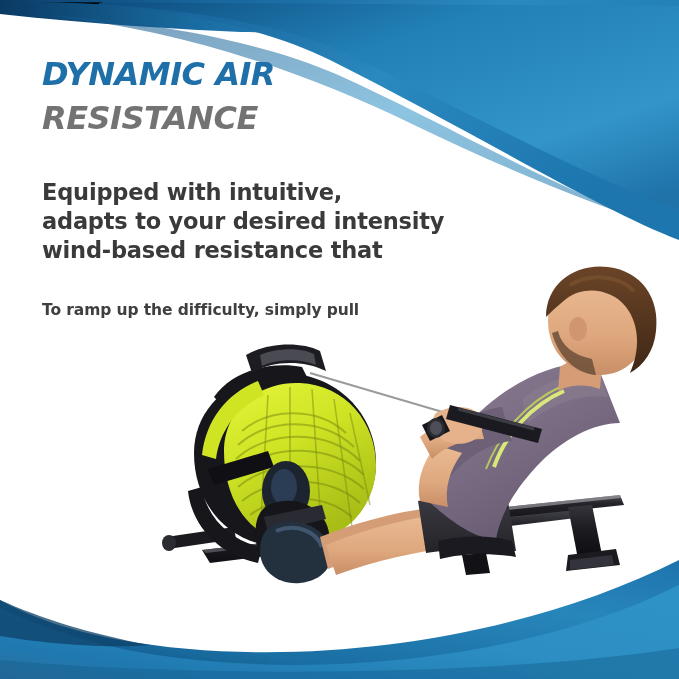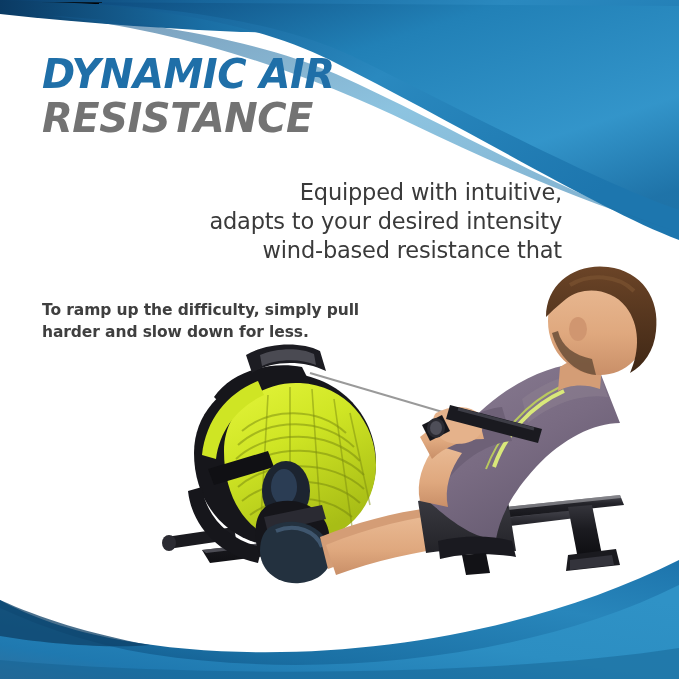--- a/index.html
+++ b/index.html
@@ -23,38 +23,37 @@
   
   #textblock{
     position:absolute;
     left:42px;top:52px;
     width:520px;
   }
   .headline{
     font-family:"DejaVu Sans", sans-serif;
     font-weight:700;
     font-style:italic;
-    font-size:40px;
+    font-size:32px;
     line-height:44px;
     letter-spacing:-0.5px;
     margin:0;
     white-space:nowrap;
   }
   .headline.l1{color:#1f6fa8;}
   .headline.l2{color:#737373;}
 
   .lede{
     margin:0;
     margin-top:38px;
     font-size:22.5px;
     line-height:29px;
     color:#3a3a3a;
-    font-weight:400;
+    font-weight:700;
     letter-spacing:-0.2px;
-    text-align:right;
   }
   .lede span{display:block;white-space:nowrap;}
 
   .sub{
     margin:0;
     margin-top:34px;
     font-size:15.5px;
     line-height:22px;
     color:#3f3f3f;
     font-weight:700;
@@ -149,21 +148,20 @@
     <h1 class="headline l2">RESISTANCE</h1>
 
     <p class="lede">
       <span>Equipped with intuitive,</span>
       <span>adapts to your desired intensity</span>
       <span>wind-based resistance that</span>
     </p>
 
     <p class="sub">
       <span>To ramp up the difficulty, simply pull</span>
-      <span>harder and slow down for less.</span>
     </p>
   </div>
 
   <div id="photo">
     <svg viewBox="0 0 529 380" xmlns="http://www.w3.org/2000/svg">
       <defs>
         <linearGradient id="gShirt" x1="0" y1="0" x2="0.6" y2="1">
           <stop offset="0%" stop-color="#8a7d93"></stop>
           <stop offset="55%" stop-color="#796b82"></stop>
           <stop offset="100%" stop-color="#655a70"></stop>

